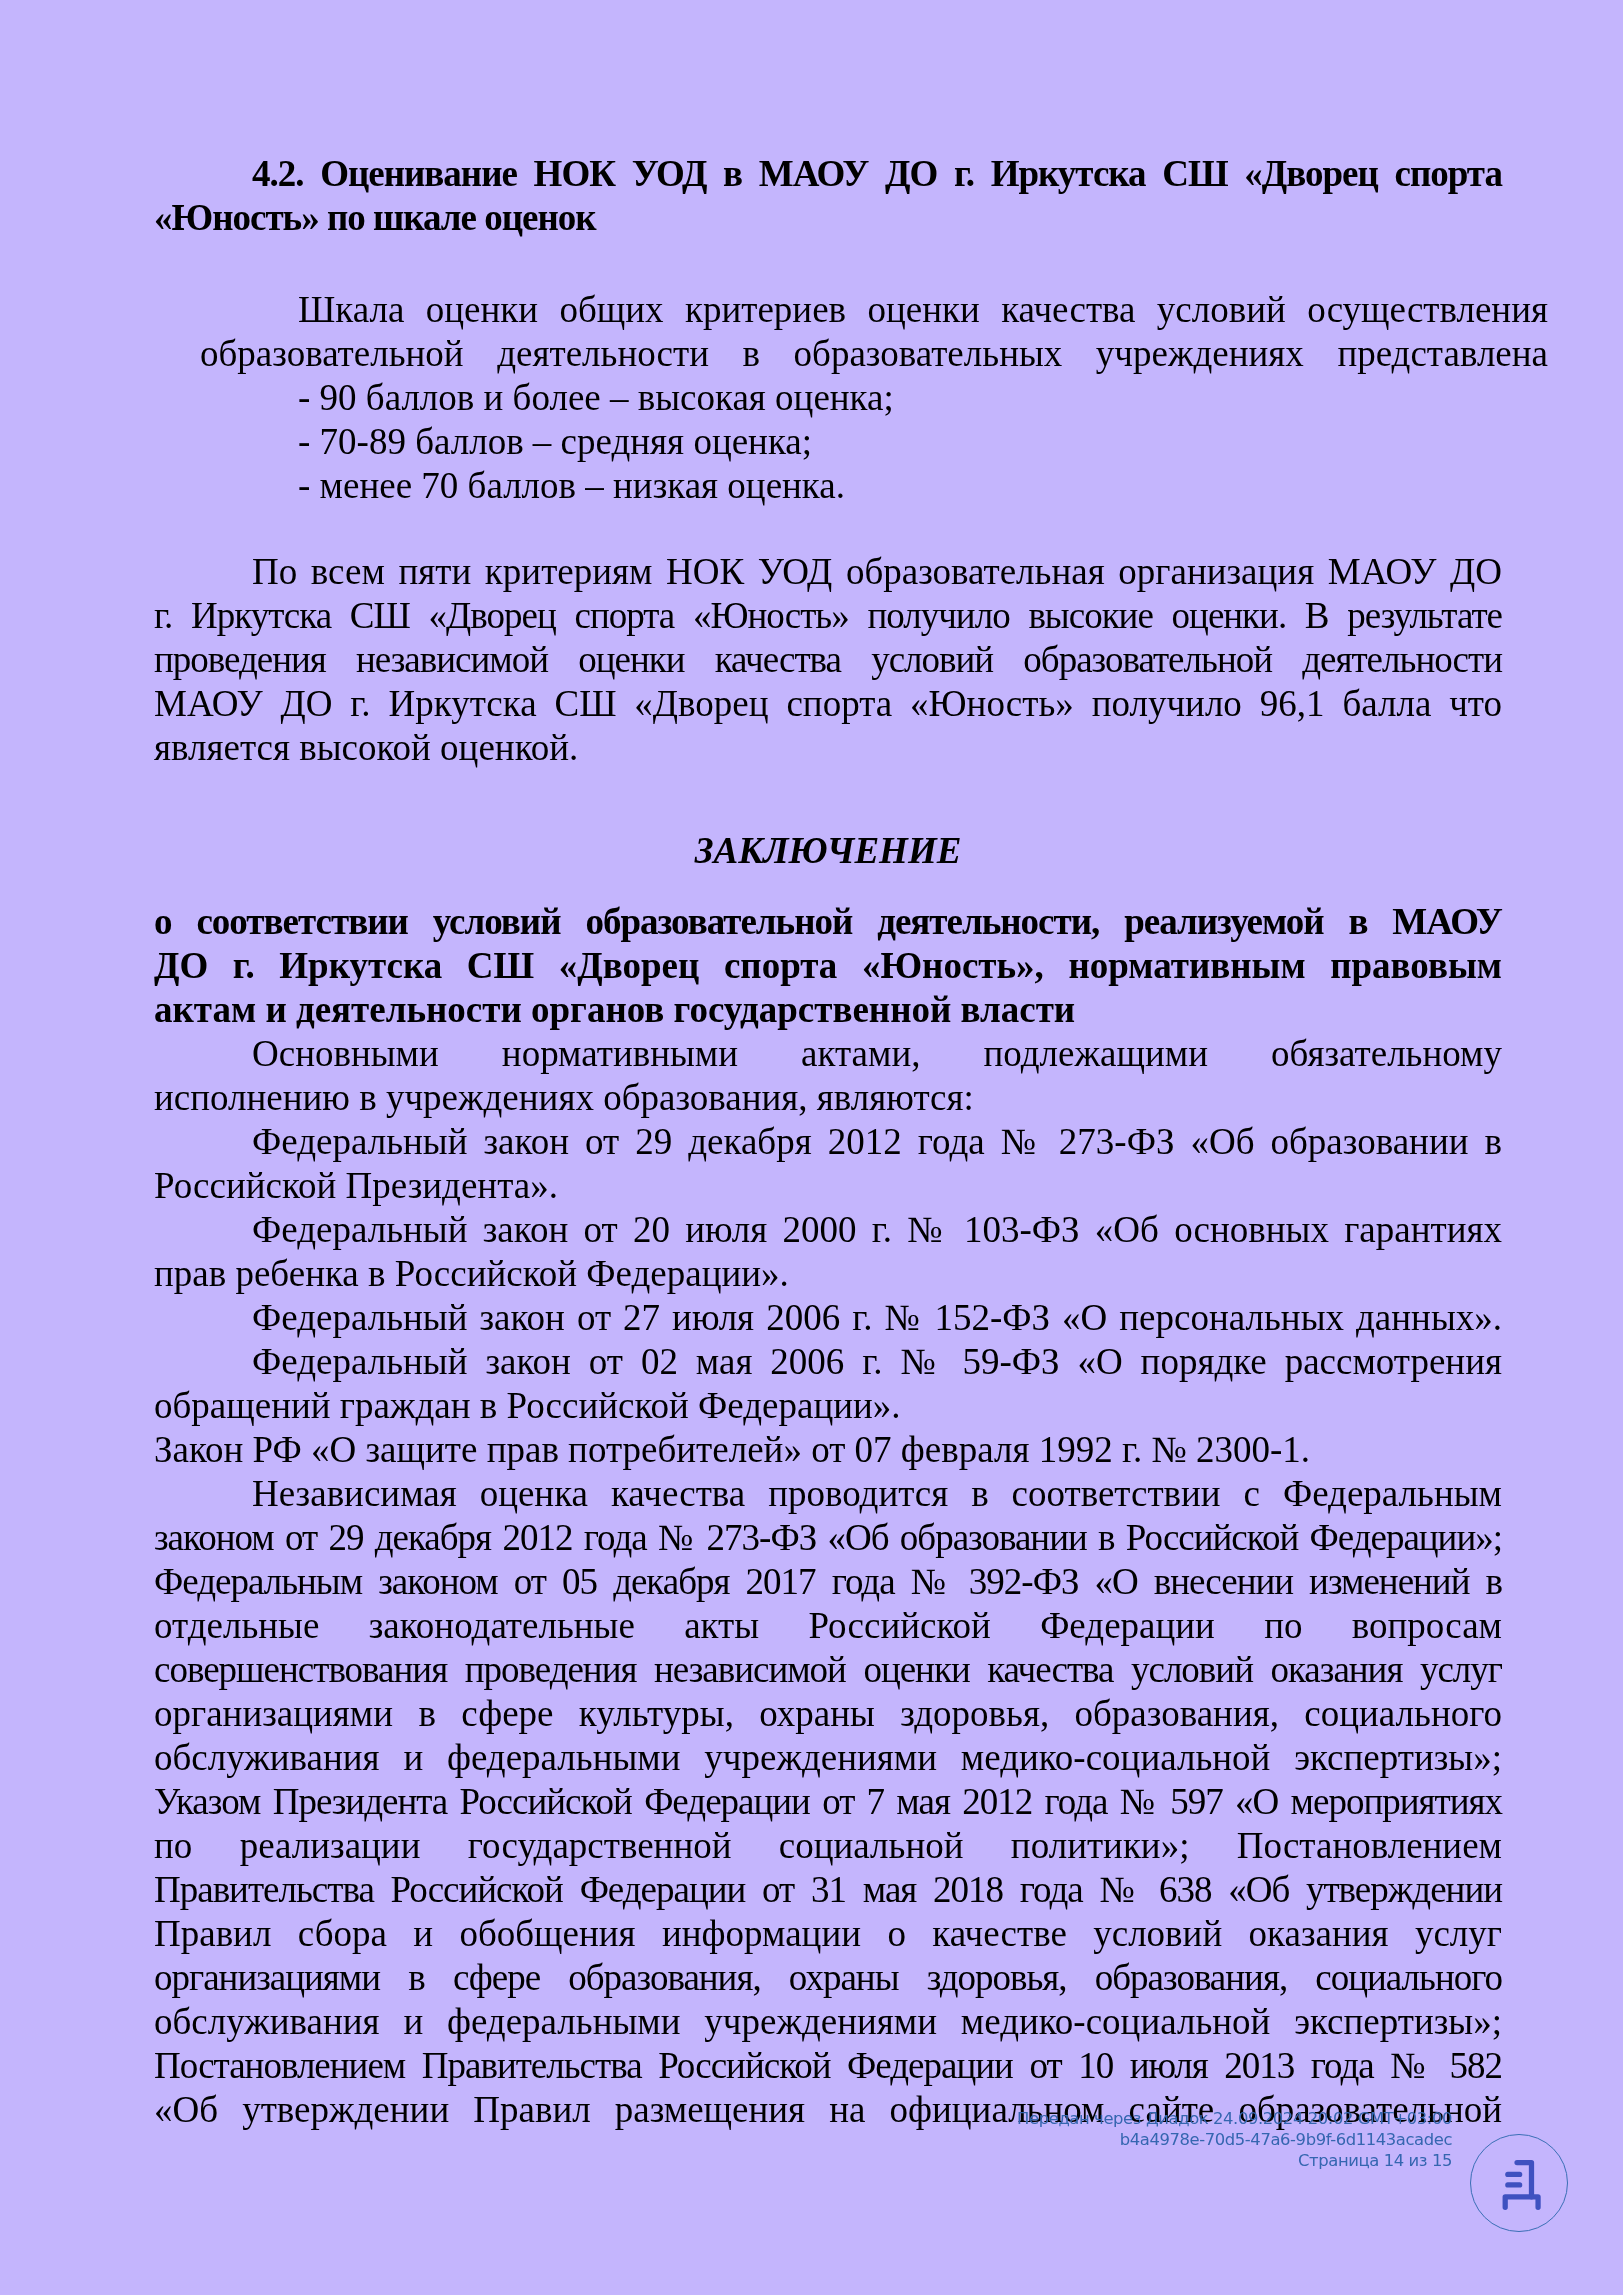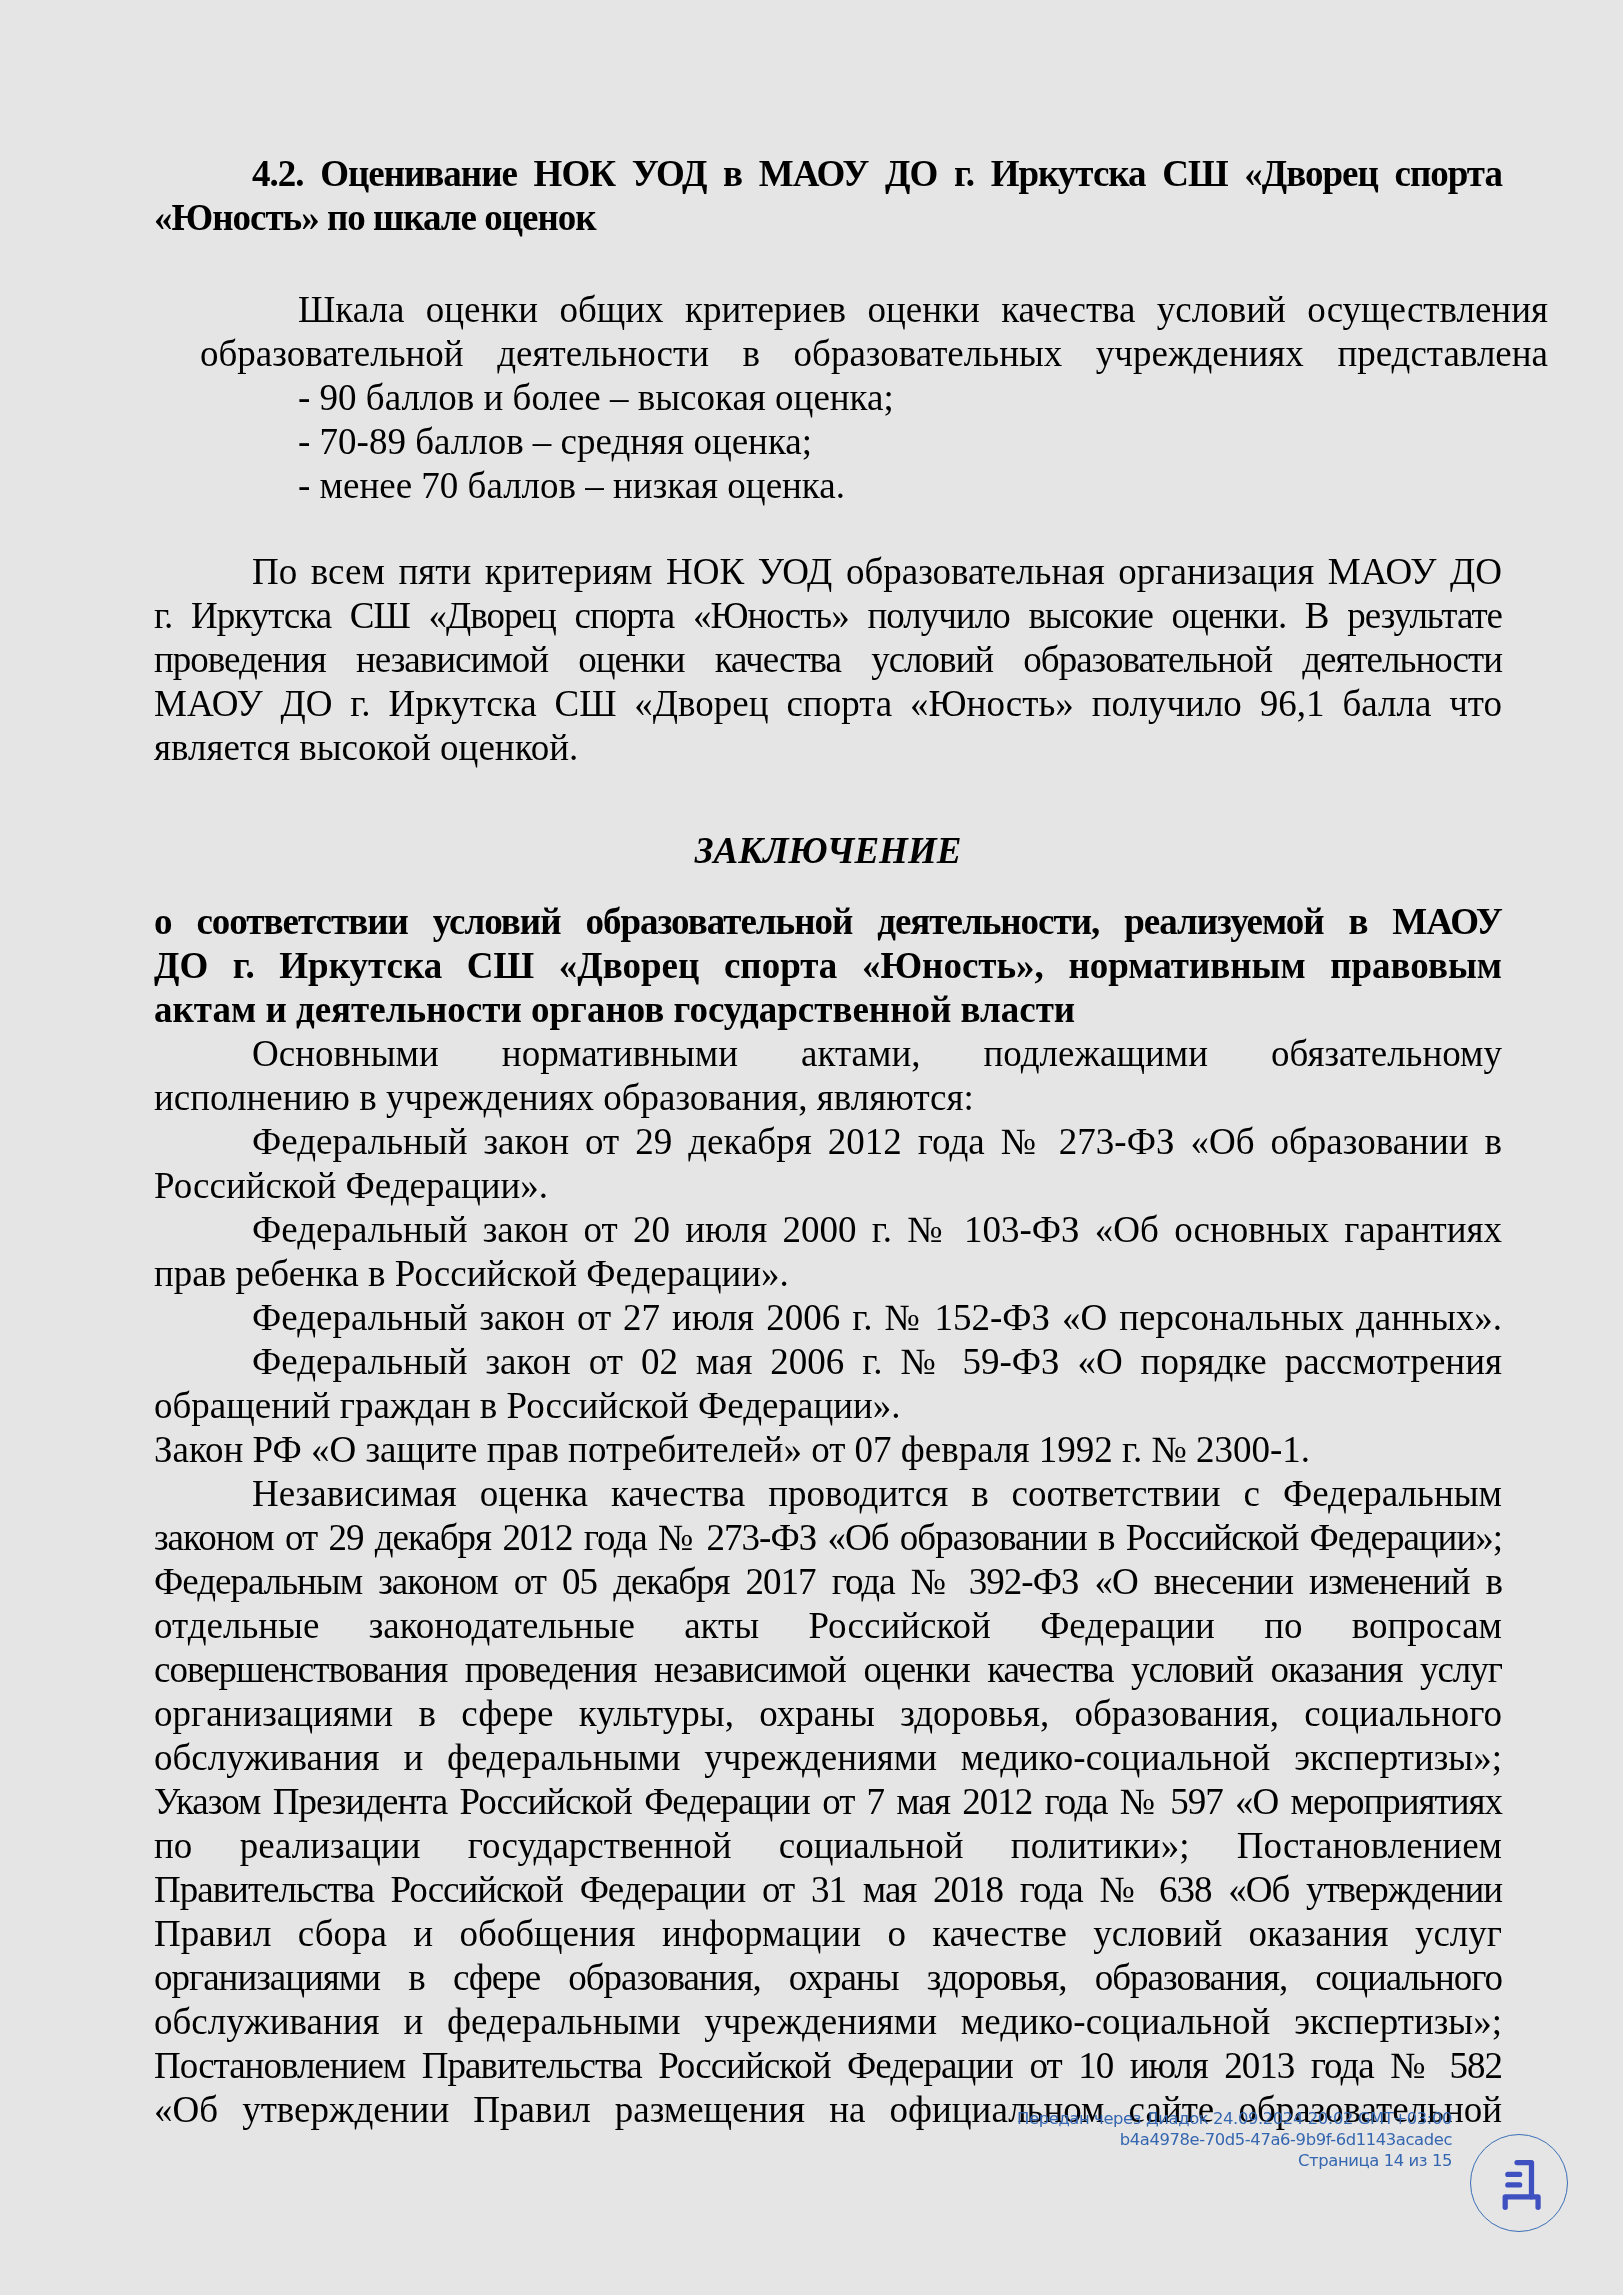--- a/index.html
+++ b/index.html
@@ -1,17 +1,17 @@
 <!DOCTYPE html>
 <html style="font-size:10.5px"><head>
 <meta charset="utf-8">
 <style>
   html, body { margin: 0; padding: 0; background: #ffffff; }
   body { width: 1623px; height: 2295px; position: relative; overflow: hidden; }
-  .page { position: absolute; left: 0; top: 0; width: 1623px; height: 2295px; background: #e5e5e5; }
+  .page { position: absolute; left: 0; top: 0; width: 1623px; height: 2295px; background: #c4b5fd; }
   .text-block {
     position: absolute; left: 154px; width: 1348px;
     font-family: "Liberation Serif", "DejaVu Serif", serif;
     color: #000;
   }
   .line {
     display: block;
     height: 44px; line-height: 44px;
     font-size: 37px;
     white-space: nowrap;
@@ -75,21 +75,21 @@
   </div>
 
   <div class="text-block" id="conclusion-body">
     <span class="line bold cond">о соответствии условий образовательной деятельности, реализуемой в МАОУ</span>
     <span class="line bold">ДО г. Иркутска СШ «Дворец спорта «Юность», нормативным правовым</span>
     <span class="line bold last">актам и деятельности органов государственной власти</span>
     <div id="body-lines">
         <span class="line indent">Основными нормативными актами, подлежащими обязательному</span>
         <span class="line last">исполнению в учреждениях образования, являются:</span>
         <span class="line indent">Федеральный закон от 29 декабря 2012 года № 273-ФЗ «Об образовании в</span>
-        <span class="line last">Российской Федерации».</span>
+        <span class="line last">Российской Президента».</span>
         <span class="line indent">Федеральный закон от 20 июля 2000 г. № 103-ФЗ «Об основных гарантиях</span>
         <span class="line last">прав ребенка в Российской Федерации».</span>
         <span class="line indent">Федеральный закон от 27 июля 2006 г. № 152-ФЗ «О персональных данных».</span>
         <span class="line indent">Федеральный закон от 02 мая 2006 г. № 59-ФЗ «О порядке рассмотрения</span>
         <span class="line last">обращений граждан в Российской Федерации».</span>
         <span class="line last">Закон РФ «О защите прав потребителей» от 07 февраля 1992 г. № 2300-1.</span>
         <span class="line indent">Независимая оценка качества проводится в соответствии с  Федеральным</span>
         <span class="line cond">законом от 29 декабря 2012 года № 273-ФЗ «Об образовании в Российской Федерации»;</span>
         <span class="line cond">Федеральным законом от 05 декабря 2017 года № 392-ФЗ «О внесении изменений в</span>
         <span class="line">отдельные законодательные акты Российской Федерации по вопросам</span>

